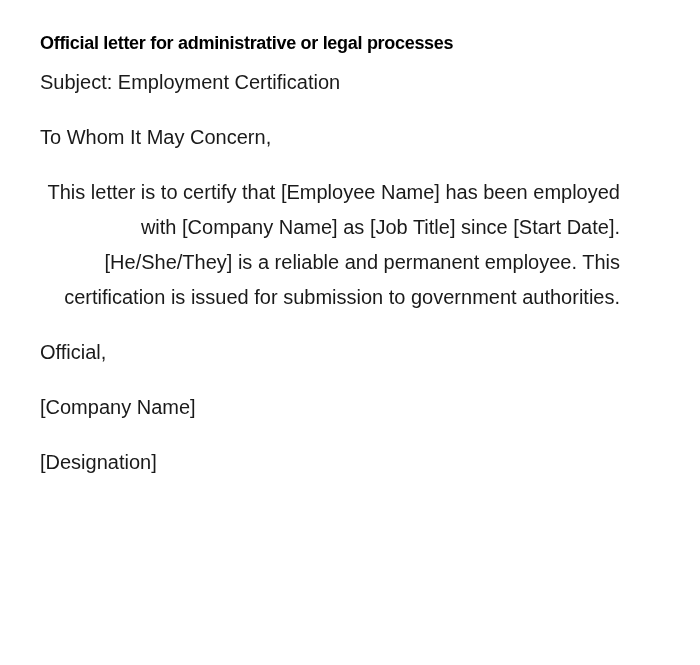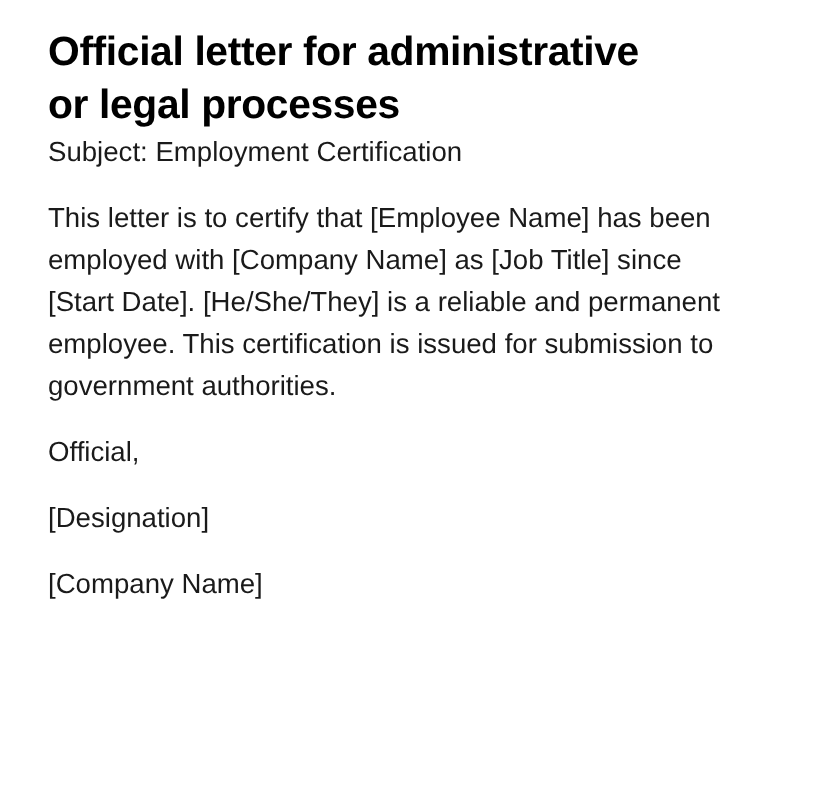--- a/index.html
+++ b/index.html
@@ -14,42 +14,44 @@
       color: #111111;
       font-family: "Liberation Sans", "DejaVu Sans", sans-serif;
     }
     .page {
       position: relative;
       padding: 21px 40px 0 40px;
     }
     .title {
       margin: 0;
       font-weight: bold;
-      font-size: 34px;
+      font-size: 18px;
       line-height: 44px;
       letter-spacing: -0.3px;
       color: #000000;
       max-width: 520px;
     }
     .para {
       margin: 0 0 20px 0;
-      font-size: 23px;
+      font-size: 20px;
       line-height: 35px;
       color: #1a1a1a;
     }
     .subject {
       margin-top: 0px;
     }
     .body-text {
       max-width: 580px;
+      text-align: right;
     }
   </style>
 </head>
 <body>
 
 <div class="page">
   <h1 class="title">Official letter for administrative or legal processes</h1>
   <p class="para subject">Subject: Employment Certification</p>
+  <p class="para">To Whom It May Concern,</p>
   <p class="para body-text">This letter is to certify that [Employee Name] has been employed with [Company Name] as [Job Title] since [Start Date]. [He/She/They] is a reliable and permanent employee. This certification is issued for submission to government authorities.</p>
   <p class="para">Official,</p>
+  <p class="para">[Company Name]</p>
   <p class="para">[Designation]</p>
-  <p class="para">[Company Name]</p>
 </div>
 
 </body></html>

